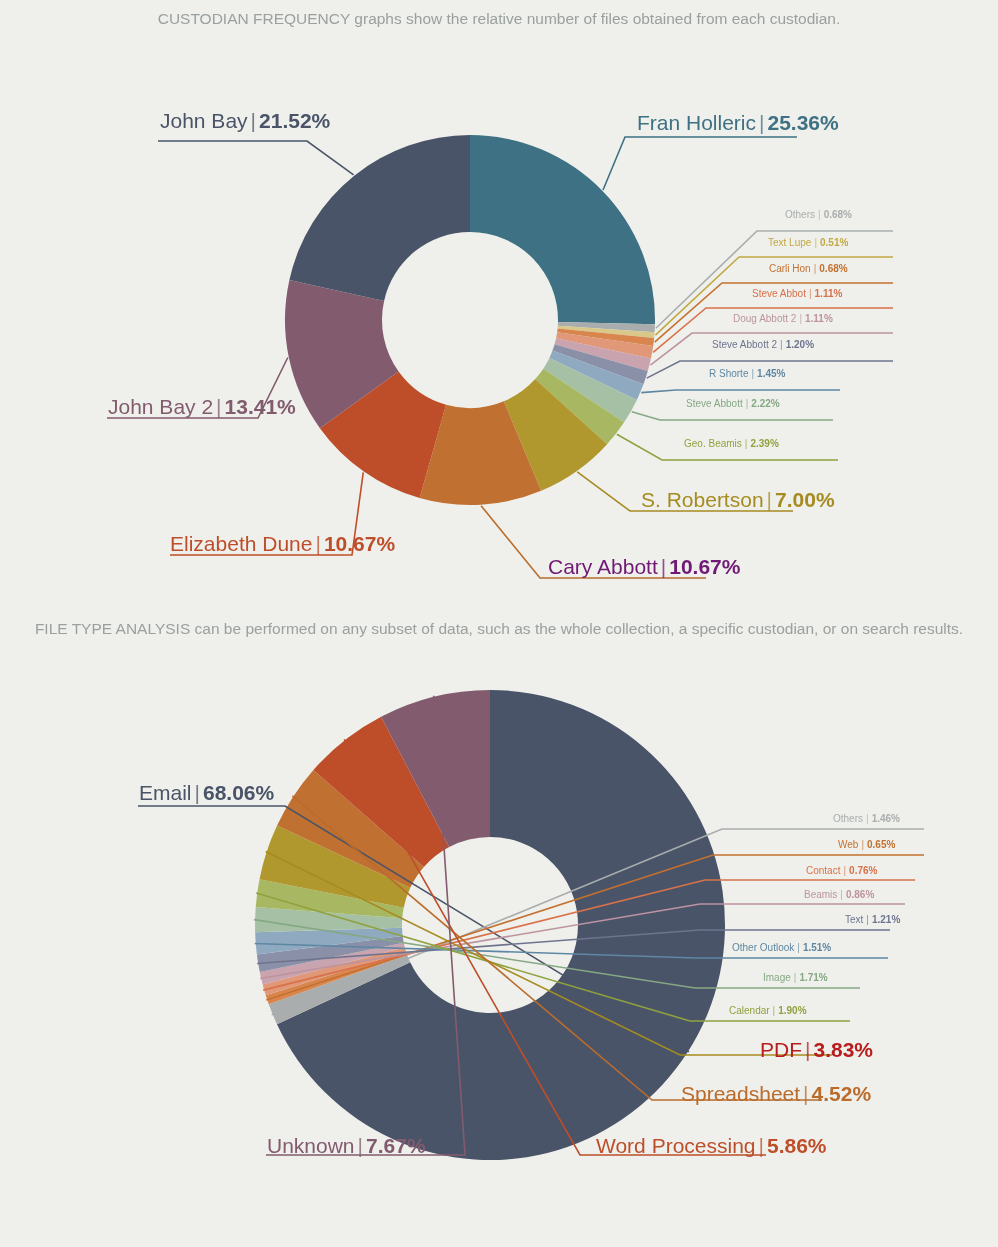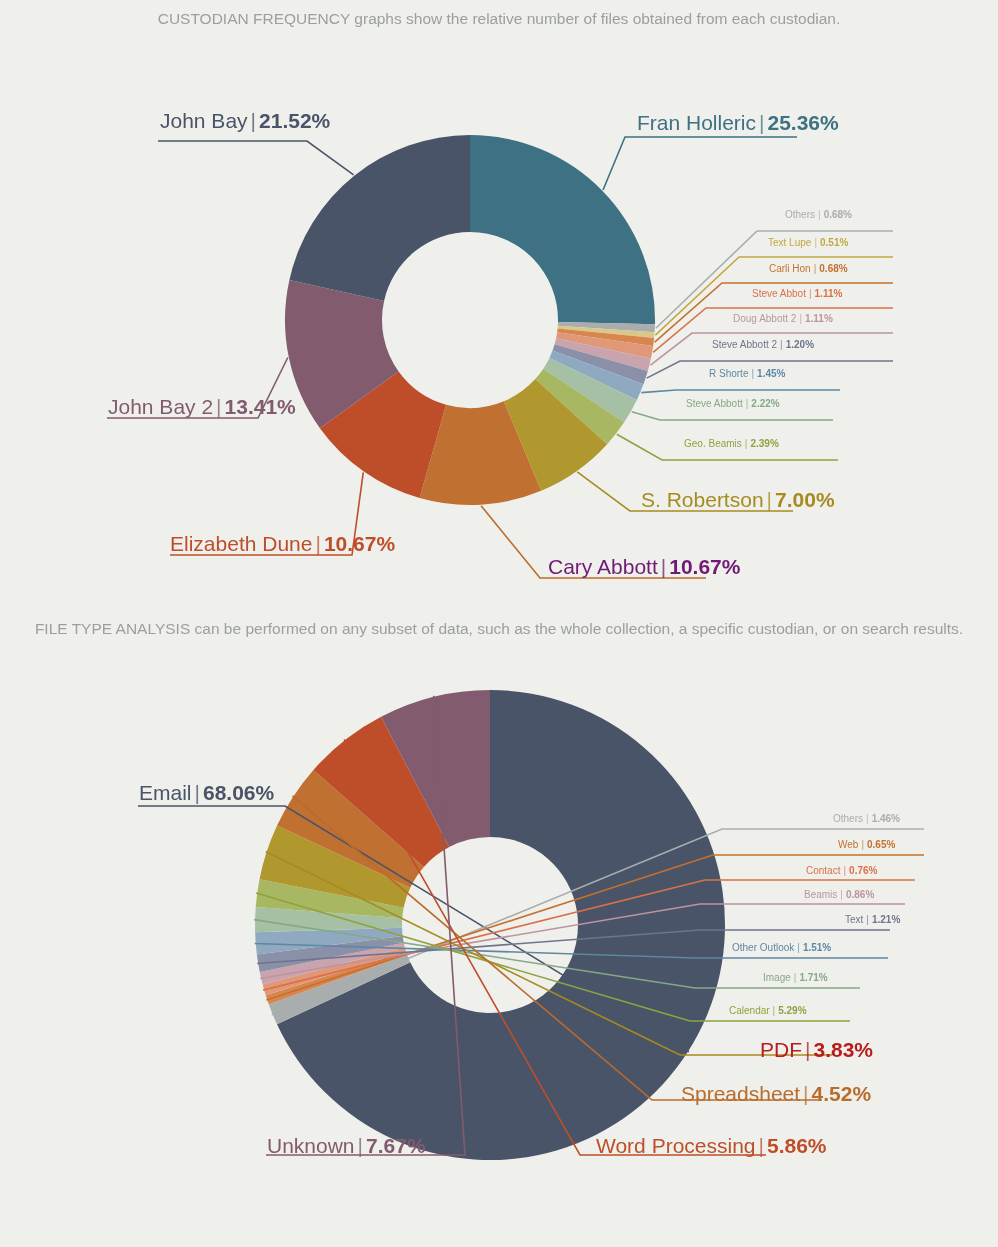--- a/index.html
+++ b/index.html
@@ -216,21 +216,21 @@
   <div class="lbl" style="left: 845px; top: 305px; color: rgb(110, 116, 142);">
     <span class="nm">Text</span><span class="sep">|</span><span class="pc">1.21%</span>
   </div>
   <div class="lbl" style="left: 732px; top: 333px; color: rgb(94, 135, 163);">
     <span class="nm">Other Outlook</span><span class="sep">|</span><span class="pc">1.51%</span>
   </div>
   <div class="lbl" style="left: 763px; top: 363px; color: rgb(133, 168, 133);">
     <span class="nm">Image</span><span class="sep">|</span><span class="pc">1.71%</span>
   </div>
   <div class="lbl" style="left: 729px; top: 396px; color: rgb(143, 162, 63);">
-    <span class="nm">Calendar</span><span class="sep">|</span><span class="pc">5.29%</span>
+    <span class="nm">Calendar</span><span class="sep">|</span><span class="pc">1.90%</span>
   </div>
   <div class="lbl big" style="left: 740px; top: 429px; color: #b91c1c; margin-left: 20px;">
     <span class="nm">PDF</span><span class="sep">|</span><span class="pc">3.83%</span>
   </div>
   <div class="lbl big" style="left: 681px; top: 473px; color: rgb(185, 108, 44);">
     <span class="nm">Spreadsheet</span><span class="sep">|</span><span class="pc">4.52%</span>
   </div>
   <div class="lbl big" style="left: 596px; top: 525px; color: rgb(190, 78, 42);">
     <span class="nm">Word Processing</span><span class="sep">|</span><span class="pc">5.86%</span>
   </div>

